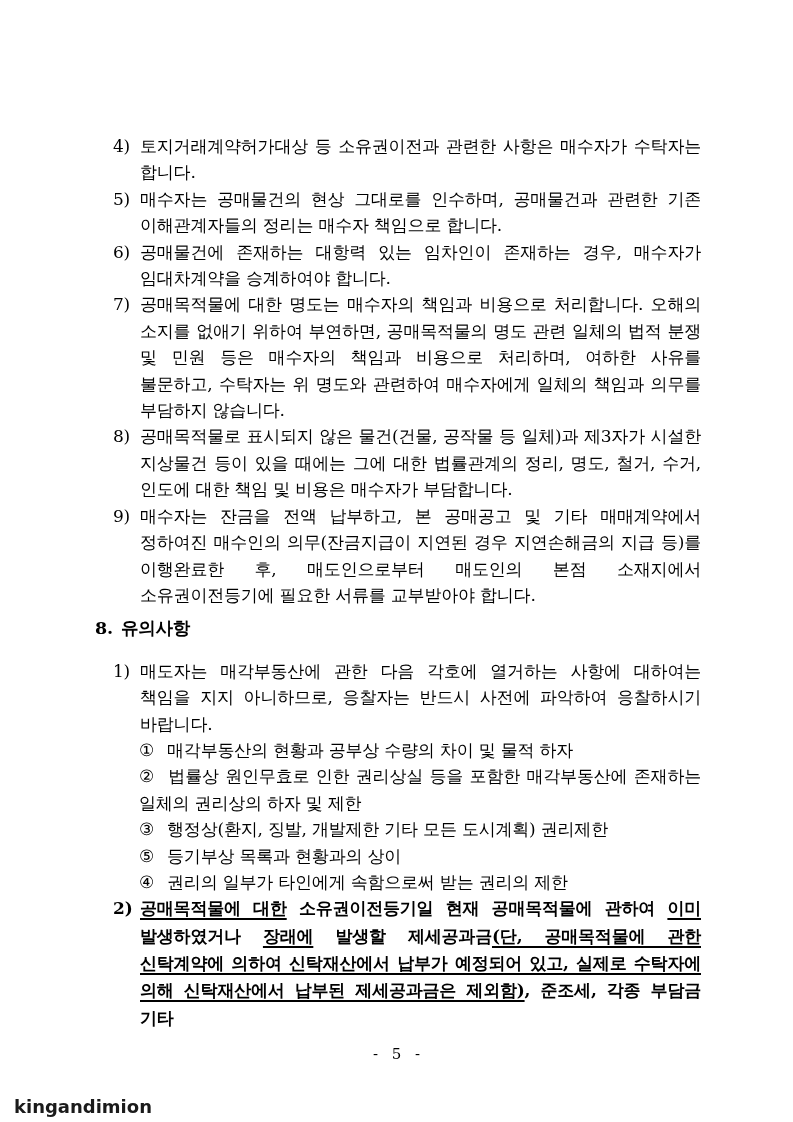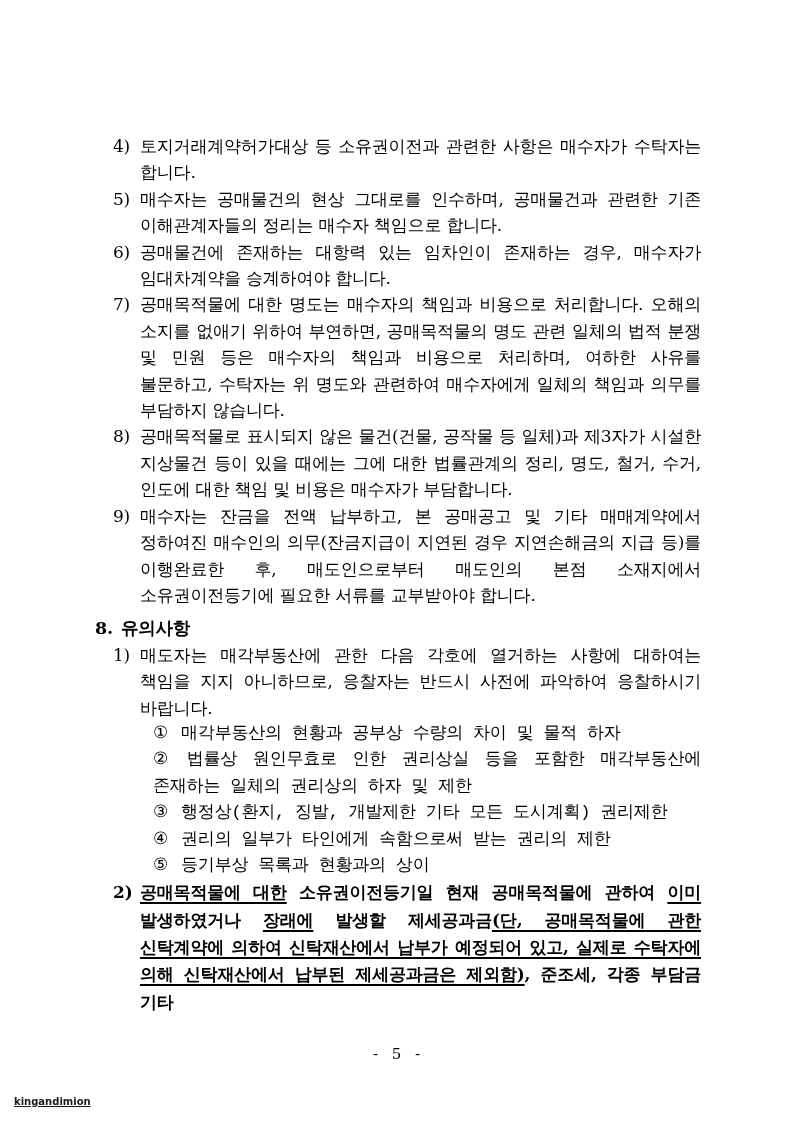--- a/index.html
+++ b/index.html
@@ -23,25 +23,25 @@
   }
   .item { display: flex; }
   .item .no { flex: 0 0 27px; width: 27px; }
   .item .body {
     flex: 1;
     text-align: justify;
     word-break: keep-all;
   }
   .section-heading {
     font-weight: bold;
-    margin: 7px 0 0 -18px;
+    margin: 7px 0 16px -18px;
     font-size: 17.5px;
   }
   .section-heading .sec-no { margin-right: 8px; }
-  .subs { margin-left: 40px; font-family: Liberation Mono, monospace; }
+  .subs { margin-left: 26px; }
   .sub {
     text-align: justify;
     word-break: keep-all;
   }
   .sub .marker { margin-right: 13px; }
   .bold { font-weight: bold; }
   .item-2 { line-height: 27.3px; }
   .item-2 .body { text-align-last: justify; }
   .u {
     text-decoration: underline;
@@ -55,25 +55,24 @@
     right: 0;
     text-align: center;
     font-size: 15px;
     word-spacing: 9px;
     font-family: "DejaVu Serif", "Liberation Serif", serif;
   }
   .watermark {
     position: absolute;
     left: 14px;
     top: 1096px;
-    font-size: 10px;
+    font-size: 18px;
     font-weight: bold;
     color: #1a1a1a;
     font-family: "DejaVu Sans", "Liberation Sans", sans-serif;
-    text-decoration: underline;
   }
 </style>
 </head>
 <body>
 
 <div class="page">
   <div class="content">
 
     <div class="item">
       <span class="no">4)</span>
@@ -118,24 +117,24 @@
       <div class="sub">
         <span class="marker">①</span><span>매각부동산의 현황과 공부상 수량의 차이 및 물적 하자</span>
       </div>
       <div class="sub">
         <span class="marker">②</span><span>법률상 원인무효로 인한 권리상실 등을 포함한 매각부동산에 존재하는 일체의 권리상의 하자 및 제한</span>
       </div>
       <div class="sub">
         <span class="marker">③</span><span>행정상(환지, 징발, 개발제한 기타 모든 도시계획) 권리제한</span>
       </div>
       <div class="sub">
-        <span class="marker">④</span><span>권리의 일부가 타인에게 속함으로써 받는 권리의 제한</span>
+        <span class="marker">⑤</span><span>등기부상 목록과 현황과의 상이</span>
       </div>
       <div class="sub">
-        <span class="marker">⑤</span><span>등기부상 목록과 현황과의 상이</span>
+        <span class="marker">④</span><span>권리의 일부가 타인에게 속함으로써 받는 권리의 제한</span>
       </div>
     </div>
 
     <div class="item item-2 bold">
       <span class="no bold">2)</span>
       <span class="body"><span class="u">공매목적물에 대한</span><span> 소유권이전등기일 현재 공매목적물에 관하여 </span><span class="u">이미</span><span> 발생하였거나 </span><span class="u">장래에</span><span> 발생할 제세공과금</span><span class="u">(단, 공매목적물에 관한 신탁계약에 의하여 신탁재산에서 납부가 예정되어 있고, 실제로 수탁자에 의해 신탁재산에서 납부된 제세공과금은 제외함)</span><span>, 준조세, 각종 부담금 기타</span></span>
     </div>
 
   </div>
 

